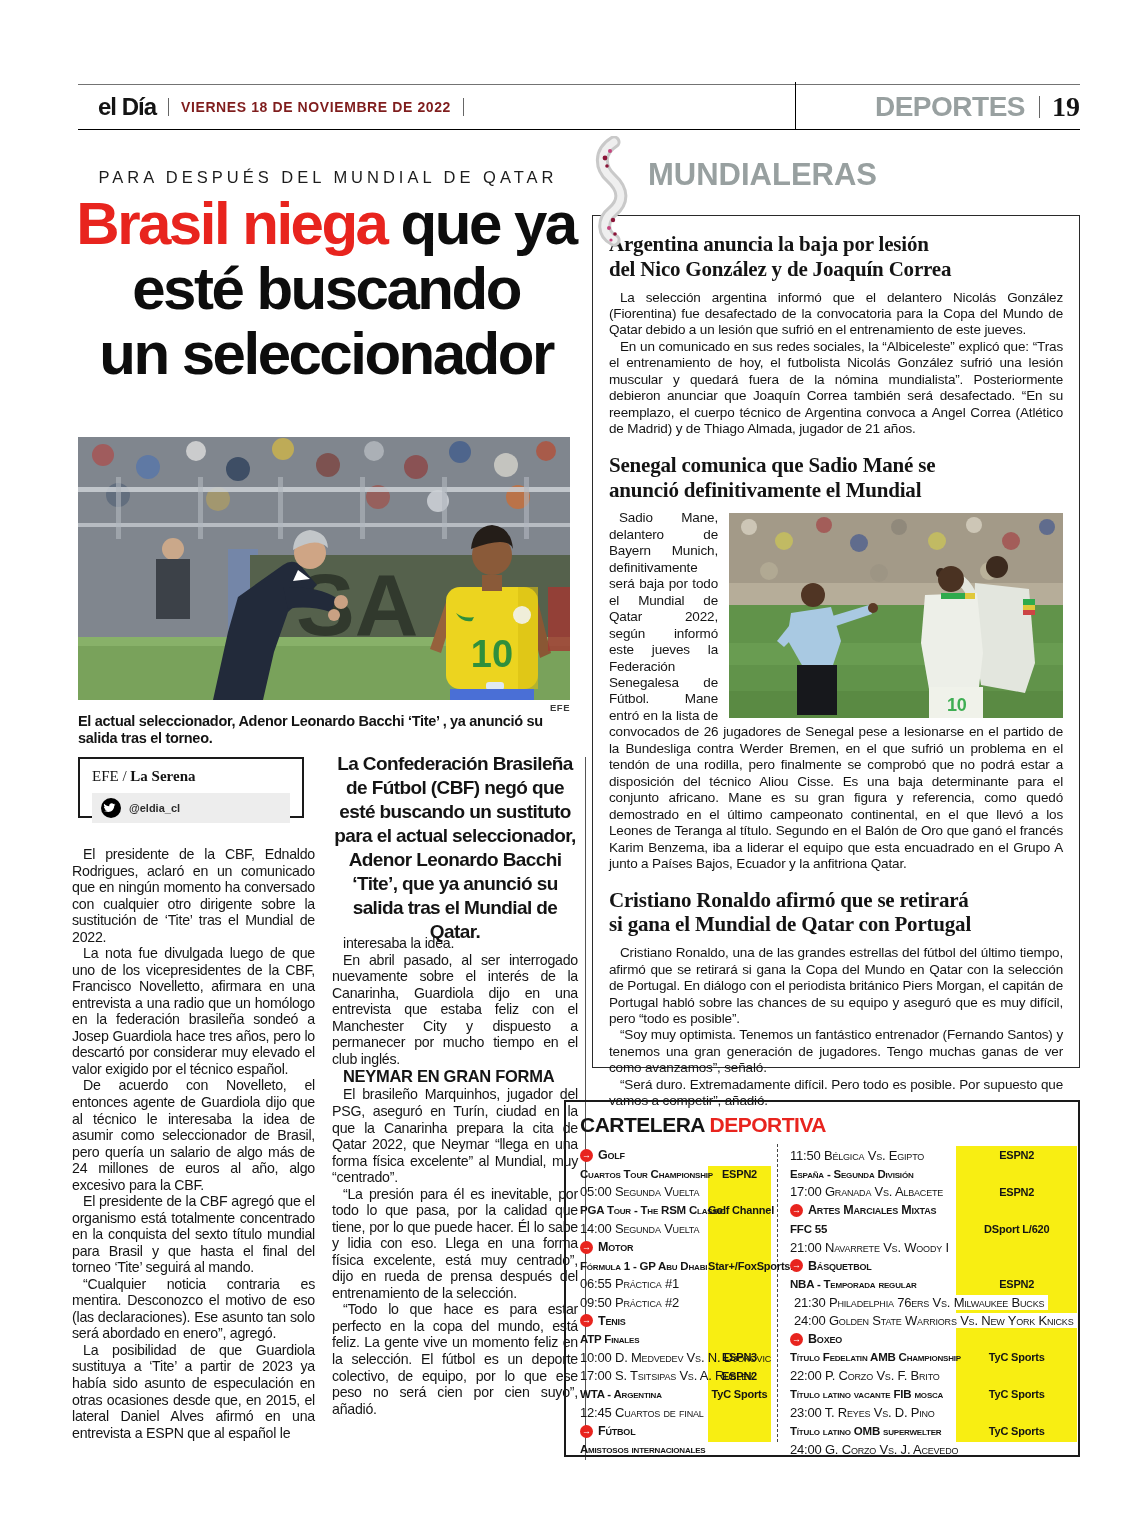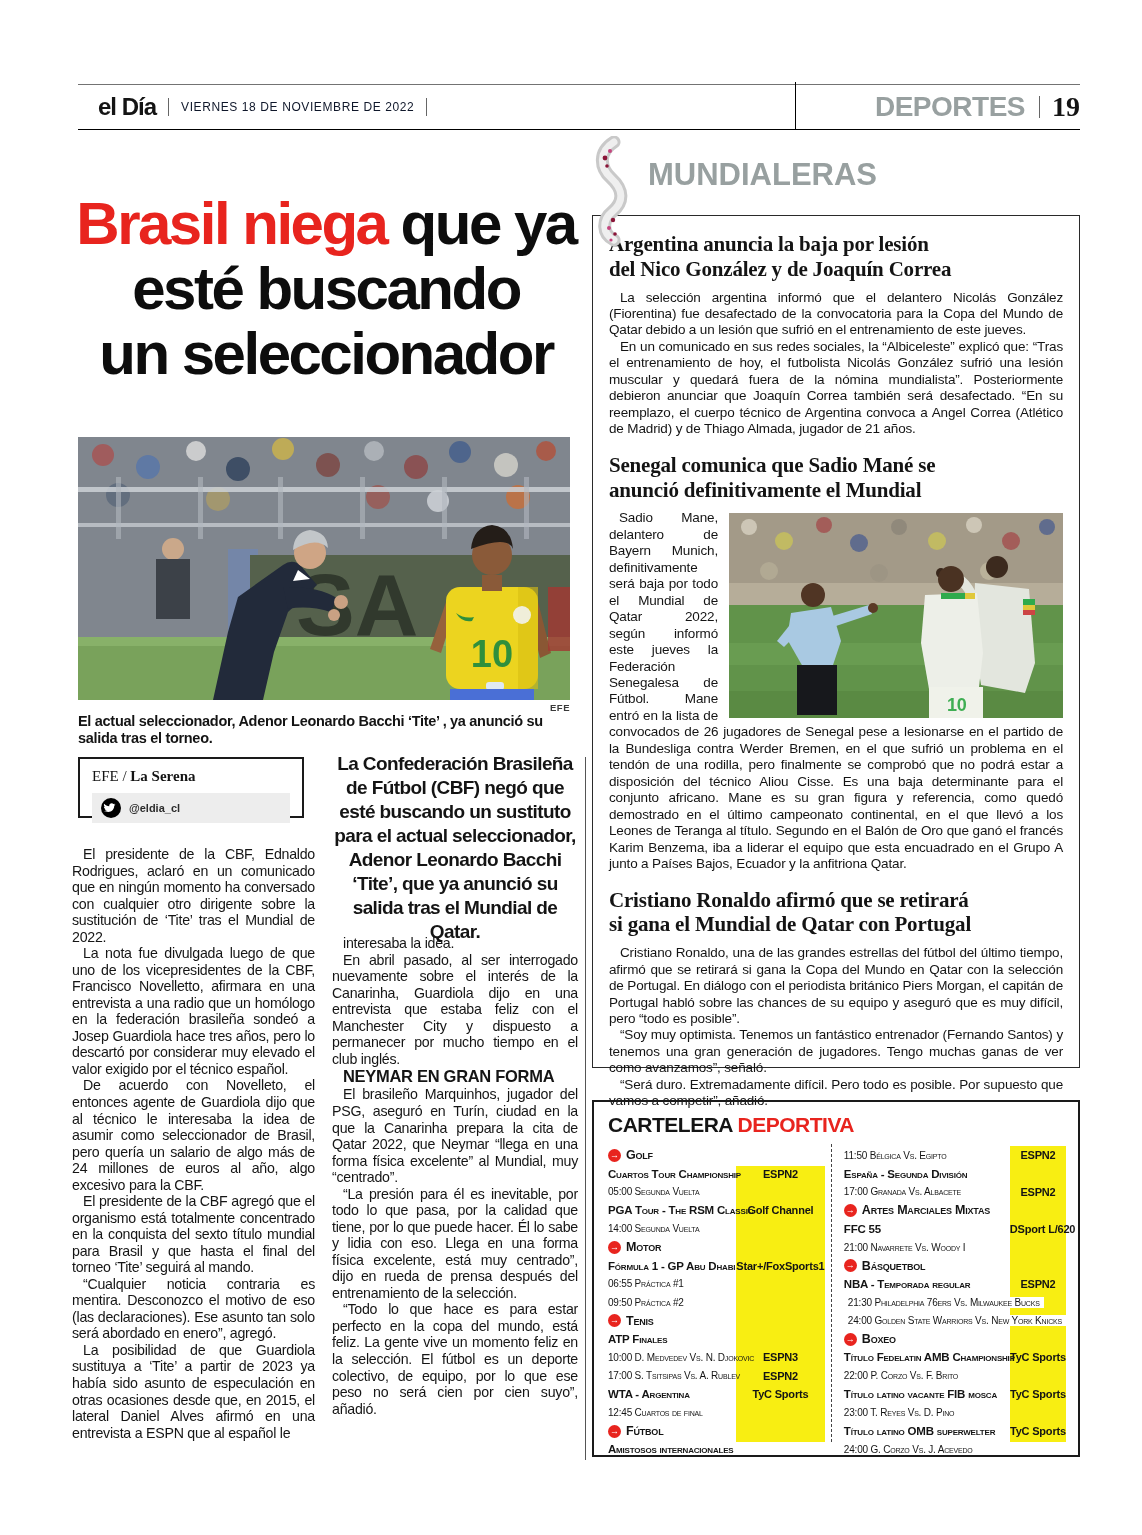--- a/index.html
+++ b/index.html
@@ -13,21 +13,21 @@
     position:relative;width:1142px;height:1535px;margin:0 auto;
     background:#ffffff;color:var(--ink);
     font-family:"Liberation Sans",sans-serif;overflow:hidden;
   }
   
   .hdr{position:absolute;left:78px;right:62px;top:84px;height:44px;
     border-top:1px solid #737373;border-bottom:1px solid #000;
     display:flex;align-items:center;}
   .hdr-logo{font-weight:800;font-size:24px;letter-spacing:-1px;margin-left:20px;}
   .hdr-sep{width:1px;height:18px;background:#666;margin:0 12px;}
-  .hdr-date{font-size:12px;letter-spacing:.6px;color:#0f172a;font-weight:400;}
+  .hdr-date{font-size:14px;letter-spacing:.6px;color:#7f1d1d;font-weight:700;}
   .hdr-right{margin-left:auto;display:flex;align-items:center;}
   .hdr-vline{position:absolute;left:717px;top:-3px;bottom:-1px;width:1px;background:#000;}
   .hdr-section{font-weight:800;font-size:28px;color:var(--gray);letter-spacing:-.5px;}
   .hdr-page{font-family:"Liberation Serif",serif;font-weight:700;font-size:28px;margin-left:12px;}
   .hdr-sep2{width:1px;height:22px;background:#666;margin-left:14px;}
 
   
   .kicker{position:absolute;left:78px;width:500px;top:168px;text-align:center;
     font-size:16.5px;letter-spacing:4px;color:#1c1c1c;font-weight:500;}
   .headline{position:absolute;left:66px;width:520px;top:192px;text-align:center;
@@ -65,35 +65,35 @@
   .story-title{font-family:"Liberation Serif",serif;font-size:21px;font-weight:700;
     line-height:1.18;margin:0 0 8px;letter-spacing:-.2px;}
   .story-title span{display:block;}
   .story-body{font-size:13.5px;line-height:1.22;text-align:justify;letter-spacing:-.15px;}
   .story-body p{margin:0;text-indent:11px;}
   .story{margin-bottom:15px;}
   .senegal-photo{float:right;width:334px;height:205px;margin:3px 0 5px 11px;background:#888;}
   .senegal-photo svg{display:block;}
 
   
-  .cartelera{position:absolute;left:592px;right:62px;top:1100px;height:357px;
+  .cartelera{position:absolute;left:564px;right:62px;top:1100px;height:357px;
     border:2px solid #1a1a1a;box-sizing:border-box;padding:9px 12px 8px 14px;}
   .cart-title{font-size:21px;font-weight:800;letter-spacing:-.5px;margin:2px 0 7px;}
   .cart-title .red{color:var(--red);}
   .cart-cols{display:flex;height:calc(100% - 38px);}
   .cart-col{position:relative;padding-top:2px;}
   .col-left{width:229px;}
   .col-right{flex:1;border-left:1px dashed #444;margin-left:6px;padding-left:12px;}
   .ystrip{position:absolute;background:var(--yellow);z-index:0;}
   .col-left .ystrip{left:128px;right:0;top:22px;bottom:0;}
   .col-right .ystrip{left:178px;right:0;top:2px;bottom:0;}
   .crow{position:relative;z-index:1;height:18.4px;display:flex;align-items:center;
     font-variant:small-caps;}
   .crow-text{font-size:11.5px;font-weight:700;letter-spacing:-.2px;white-space:nowrap;}
-  .crow[data-type="time"] .crow-text{font-weight:500;font-size:10px;}
+  .crow[data-type="time"] .crow-text{font-weight:500;font-size:13px;}
   .crow[data-type="section"] .crow-text{font-size:12.5px;font-weight:800;}
   .bullet{display:none;}
   .crow[data-type="section"] .bullet{display:inline-flex;width:13px;height:13px;border-radius:50%;
     background:var(--red);color:#fff;font-size:9px;line-height:13px;align-items:center;
     justify-content:center;margin-right:5px;font-weight:700;font-variant:normal;}
   .crow-channel{position:absolute;font-size:11px;font-weight:700;white-space:nowrap;
     font-variant:normal;letter-spacing:-.2px;}
   .col-left .crow-channel{left:128px;right:0;text-align:center;}
   .col-right .crow-channel{left:166px;right:0;text-align:center;}
   .crow[data-hl="true"] .crow-text{background:#fff;padding:0 4px;}
@@ -109,20 +109,21 @@
     <span class="hdr-date">VIERNES 18 DE NOVIEMBRE DE 2022</span>
     <span class="hdr-sep"></span>
     <span class="hdr-vline"></span>
     <span class="hdr-right">
       <span class="hdr-section">DEPORTES</span>
       <span class="hdr-sep2"></span>
       <span class="hdr-page">19</span>
     </span>
   </div>
 
+  <div class="kicker">PARA DESPUÉS DEL MUNDIAL DE QATAR</div>
   <h1 class="headline"><span class="red">Brasil niega</span><span> que ya</span><br>
     <span>esté buscando</span><br>
     <span>un seleccionador</span>
   </h1>
 
   <div class="main-photo-wrap">
     <svg width="492" height="263" viewBox="0 0 492 263">
       <rect width="492" height="263" fill="#80868e"></rect>
       <g opacity="0.85">
         <circle cx="25" cy="18" r="11" fill="#a65555"></circle>

